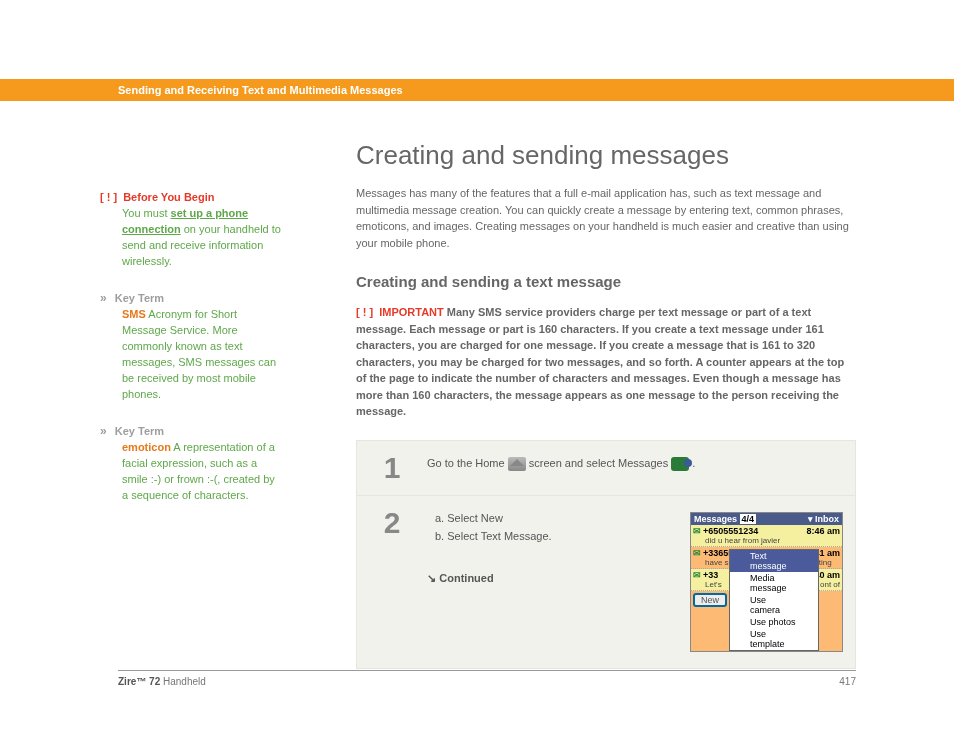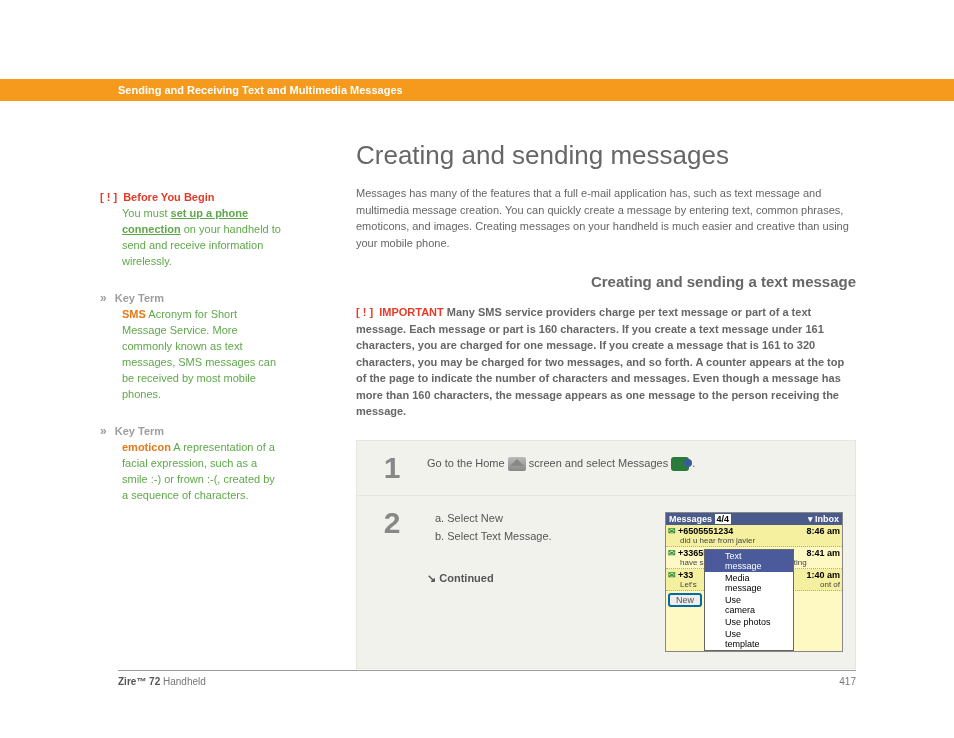--- a/index.html
+++ b/index.html
@@ -61,21 +61,20 @@
     font-size: 11px;
     color: #666;
     line-height: 1.5;
     margin-bottom: 22px;
   }
   h2 {
     font-size: 15px;
     font-weight: bold;
     color: #666;
     margin-bottom: 14px;
-    text-align: right;
   }
   .important-block {
     font-size: 11px;
     font-weight: bold;
     color: #666;
     line-height: 1.5;
     margin-bottom: 20px;
   }
   .imp-label { color: #e53a28; font-weight: bold; }
   .steps {
@@ -108,23 +107,23 @@
     vertical-align: middle;
     position: relative;
   }
   .home-icon { background: linear-gradient(#bbb,#888); }
   .home-icon::before { content: ""; position: absolute; top: -5px; left: 2px; border: 7px solid transparent; border-bottom-color: #888; }
   .msg-icon { background: #2a7a3a; border-radius: 3px; }
   .msg-icon::after { content: ""; position: absolute; right: -3px; top: 2px; width: 8px; height: 8px; background: #3a5a9a; border-radius: 50%; }
   .continued { font-weight: bold; font-size: 11px; color: #555; margin-top: 30px;}
   .continued::before { content: "↘ "; color: #555; }
   .screenshot {
-    width: 178px;
+    width: 153px;
     border: 1px solid #888;
-    background: #fef9c3;
+    background: #fdba74;
     font-size: 9px;
     font-family: Arial, sans-serif;
     margin-left: 8px;
     flex-shrink: 0;
   }
   .shot-titlebar { background: #4a5a8a; color: #fff; padding: 1px 3px; display: flex; justify-content: space-between; font-weight: bold; }
   .shot-list-item { border-bottom: 1px dotted #aaa; padding: 1px 2px; }
   .shot-list-item.hl { background: #f5f0a0; }
   .shot-row1 { display: flex; justify-content: space-between; }
   .shot-num { font-weight: bold; color: #000; }

